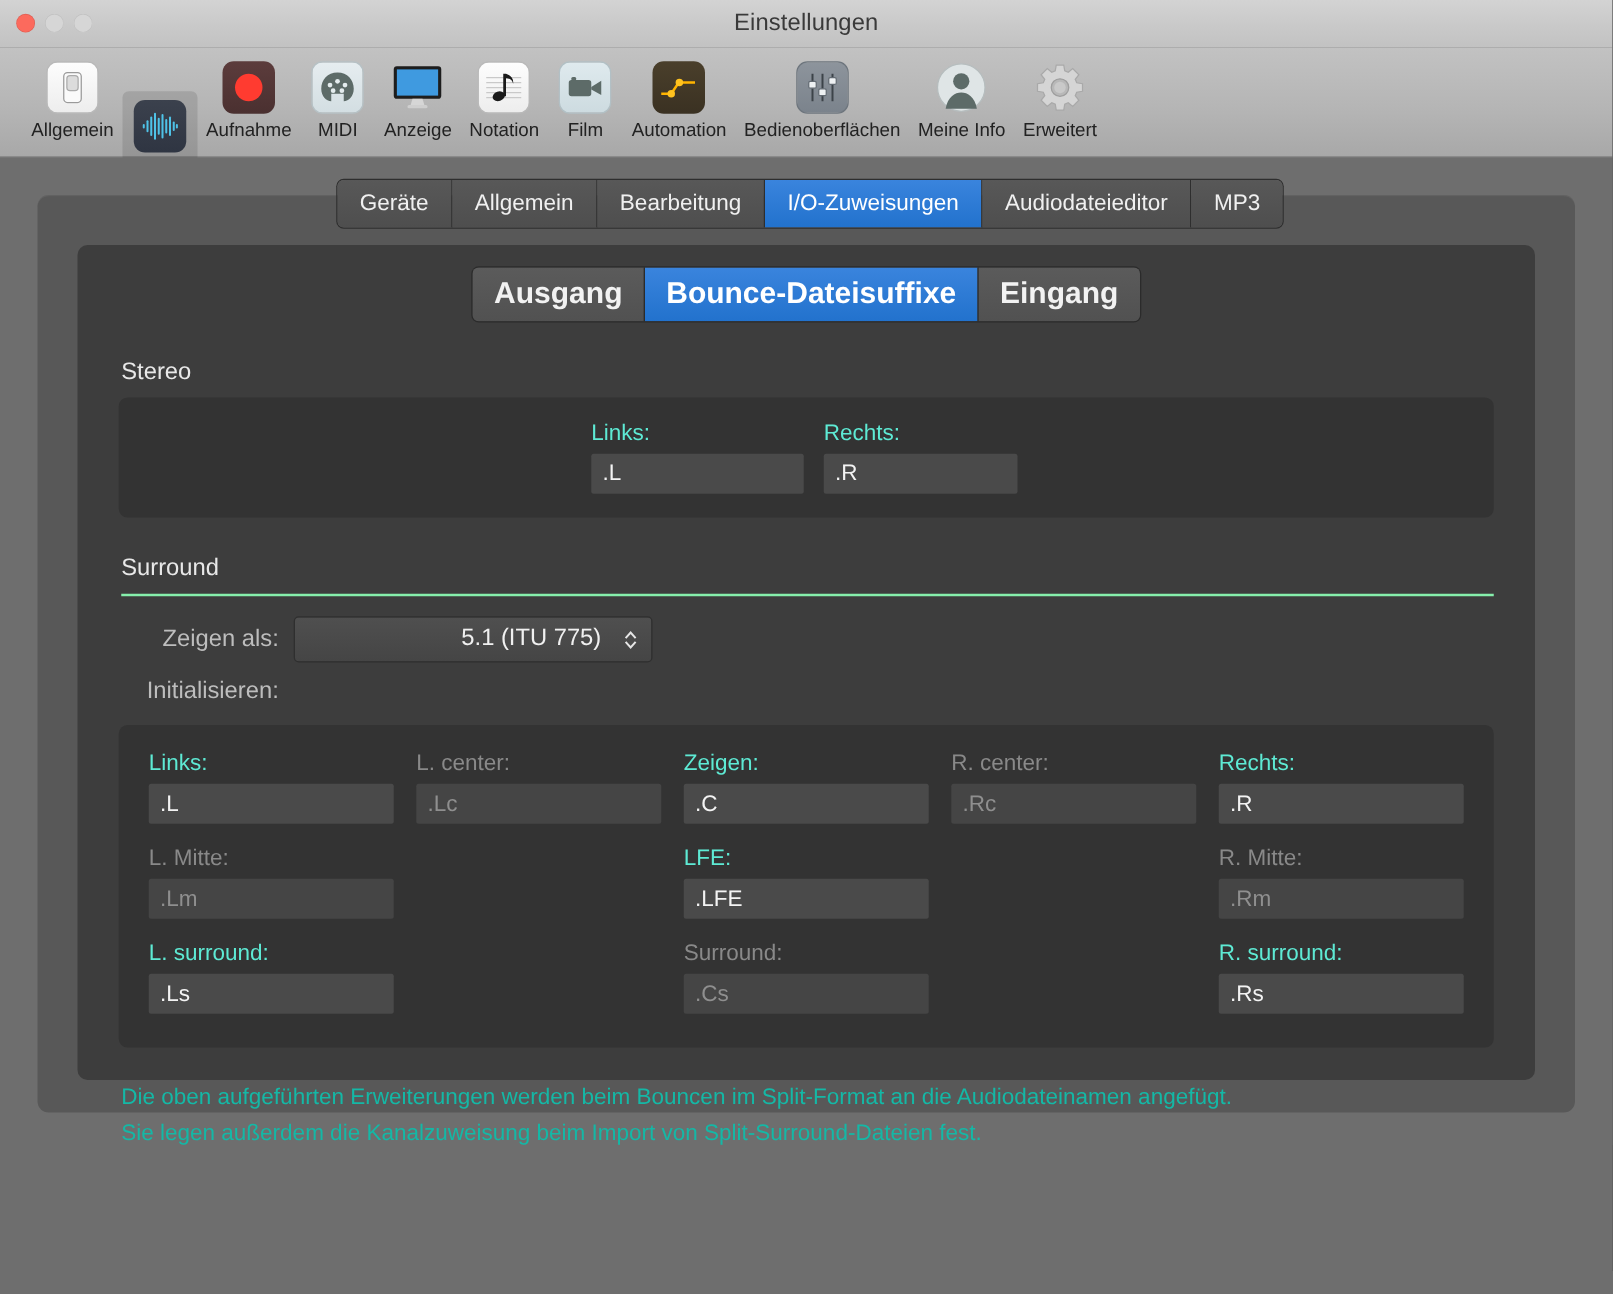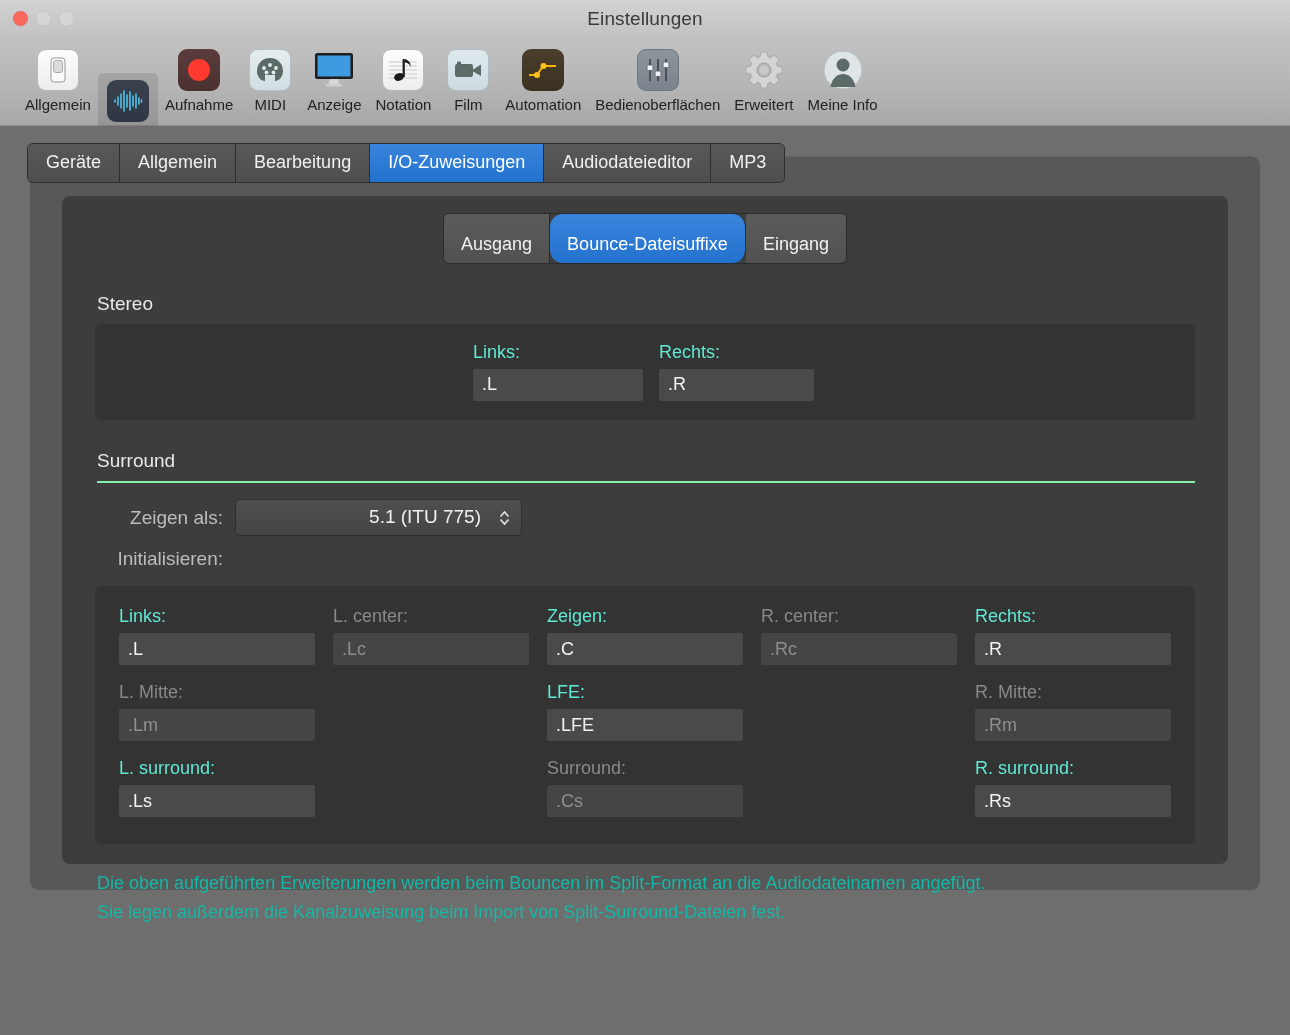--- a/index.html
+++ b/index.html
@@ -80,20 +80,21 @@
   .content {
     flex: 1;
     background: #6e6e6e;
     position: relative;
     padding: 12px 22px 22px 28px;
   }
 
   
   .tabrow {
     display: flex;
+    justify-content: center;
     margin-top: 6px;
     position: relative;
     z-index: 3;
   }
   .tabs {
     display: flex;
     border-radius: 5px;
     overflow: hidden;
     box-shadow: 0 0 0 1px #2e2e2e;
   }
@@ -128,27 +129,28 @@
 
   
   .subtabrow { display: flex; justify-content: center; margin-top: -14px; }
   .subtabs {
     display: flex;
     border-radius: 5px; overflow: hidden;
     box-shadow: 0 0 0 1px #2b2b2b;
   }
   .subtab {
     background: linear-gradient(to bottom,#5b5b5b,#515151);
-    color: #f2f2f2; font-size: 18px;
-    padding: 20px 17px 8px 17px;
+    color: #f2f2f2; font-size: 24px;
+    padding: 7px 17px 8px 17px;
     border-right: 1px solid #2b2b2b;
     white-space: nowrap;
+    font-weight: bold;
   }
   .subtab:last-child { border-right: none; }
-  .subtab.active { background: linear-gradient(to bottom,#3a84dd,#2272cd); color:#fff;border-radius:13px; }
+  .subtab.active { background: linear-gradient(to bottom,#3a84dd,#2272cd); color:#fff; }
 
   
   .section-title {
     color: #e8e8e8; font-size: 19px;
     margin: 30px 0 9px 2px;
   }
   .section-title.ruled {
     border-bottom: 2px solid #86efac;
     padding-bottom: 9px;
     margin-bottom: 16px;
@@ -392,40 +394,40 @@
             <rect x="11" y="15" width="6" height="5.5" rx="1.2" fill="#eef1f3" stroke="#636b73"></rect>
             <rect x="19" y="6" width="6" height="5.5" rx="1.2" fill="#eef1f3" stroke="#636b73"></rect>
           </svg>
         </div>
       </div>
       <div class="tb-label">Bedienoberflächen</div>
     </div>
 
     <div class="tb-item">
       <div class="tb-icon">
+        <svg width="42" height="42" viewBox="0 0 42 42">
+          <circle cx="21" cy="21" r="19" fill="#dfe5e6" stroke="#b6bdbe"></circle>
+          <circle cx="21" cy="16" r="6.5" fill="#5d6b68"></circle>
+          <path d="M8.5 38 C10 28.5 16 25 21 25 C26 25 32 28.5 33.5 38 Z" fill="#5d6b68"></path>
+        </svg>
+      </div>
+      <div class="tb-label">Meine Info</div>
+    </div>
+
+    <div class="tb-item">
+      <div class="tb-icon">
         <svg width="40" height="40" viewBox="0 0 40 40">
           <g fill="#d5d5d5" stroke="#a9a9a9" stroke-width="1">
             <path d="M20 2 L23 2 L23.8 6.6 L26.6 7.8 L30.2 4.9 L35.1 9.8 L32.2 13.4 L33.4 16.2 L38 17 L38 23 L33.4 23.8 L32.2 26.6 L35.1 30.2 L30.2 35.1 L26.6 32.2 L23.8 33.4 L23 38 L17 38 L16.2 33.4 L13.4 32.2 L9.8 35.1 L4.9 30.2 L7.8 26.6 L6.6 23.8 L2 23 L2 17 L6.6 16.2 L7.8 13.4 L4.9 9.8 L9.8 4.9 L13.4 7.8 L16.2 6.6 L17 2 Z"></path>
           </g>
           <circle cx="20" cy="20" r="7" fill="#b8b8b8" stroke="#9e9e9e"></circle>
           <circle cx="20" cy="20" r="4.6" fill="#c9c9c9"></circle>
         </svg>
       </div>
       <div class="tb-label">Erweitert</div>
-    </div>
-
-    <div class="tb-item">
-      <div class="tb-icon">
-        <svg width="42" height="42" viewBox="0 0 42 42">
-          <circle cx="21" cy="21" r="19" fill="#dfe5e6" stroke="#b6bdbe"></circle>
-          <circle cx="21" cy="16" r="6.5" fill="#5d6b68"></circle>
-          <path d="M8.5 38 C10 28.5 16 25 21 25 C26 25 32 28.5 33.5 38 Z" fill="#5d6b68"></path>
-        </svg>
-      </div>
-      <div class="tb-label">Meine Info</div>
     </div>
 
   </div>
 
   <div class="content">
 
     <div class="tabrow">
       <div class="tabs">
         <div class="tab">Geräte</div>
         <div class="tab">Allgemein</div>

